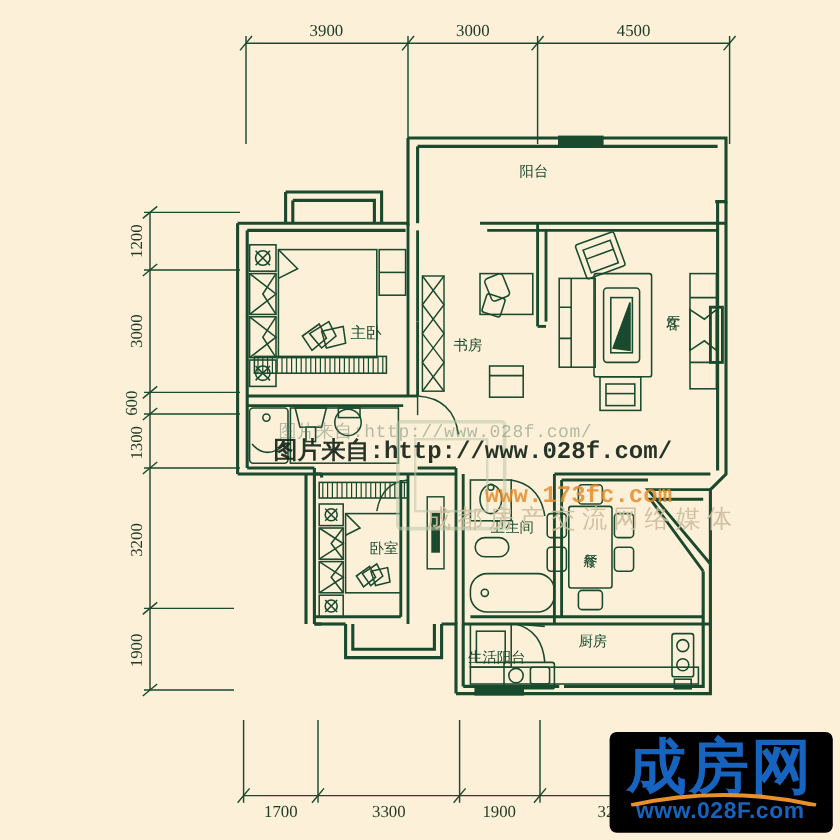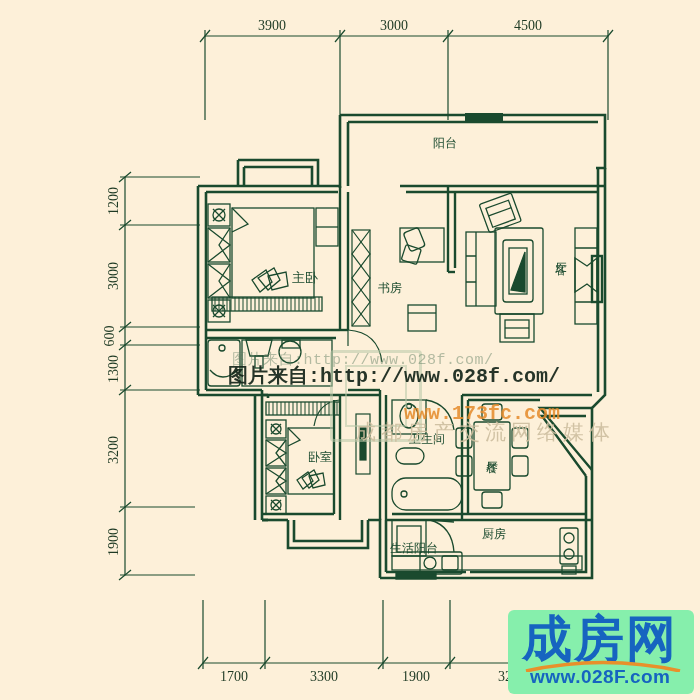--- a/index.html
+++ b/index.html
@@ -61,21 +61,21 @@
   .wm-seal:after{
     content:"";
     position:absolute;left:12px;top:12px;right:12px;bottom:12px;
     border:2px solid #b9c9a8;
   }
 
   
   .logo{
     position:absolute; right:6px; bottom:6px;
     width:186px;height:84px;
-    background:#86efac;
+    background:#000000;
     border-radius:6px;
     overflow:hidden;
   }
   .logo-cn{
     position:absolute;left:14px;top:2px;
     font-family:"Liberation Sans", sans-serif;
     font-size:50px;font-weight:bold;
     color:#1664c0; letter-spacing:2px;
     line-height:54px;
   }

